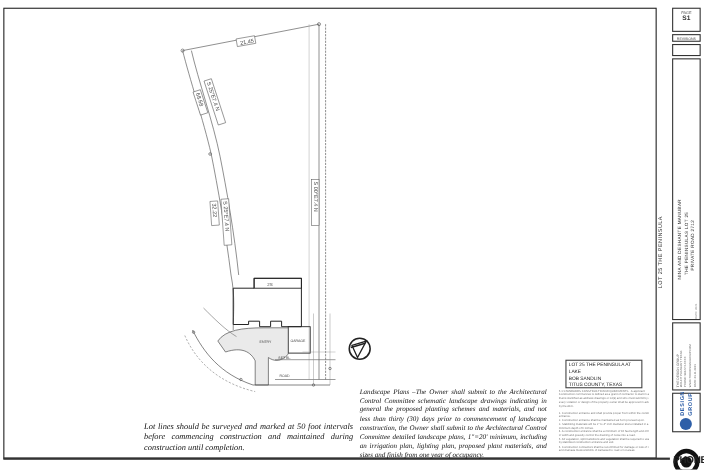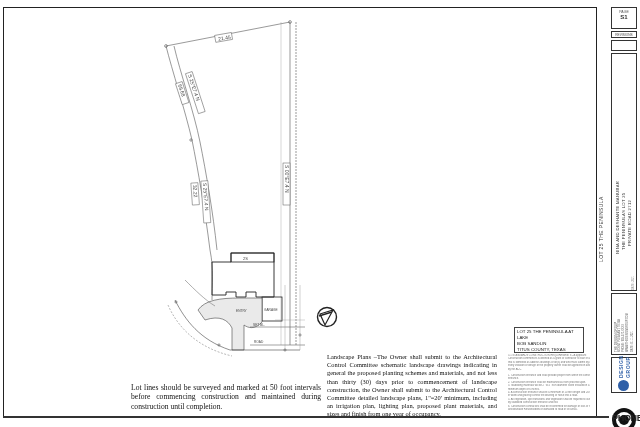--- a/index.html
+++ b/index.html
@@ -1,20 +1,20 @@
 <!DOCTYPE html>
 <html><head>
 <meta charset="utf-8">
 <style>
   html, body { margin: 0; padding: 0; background: #ffffff; }
   body { width: 640px; height: 427px; position: relative; overflow: hidden; font-family: "Liberation Serif", serif; }
   .sheet { position: absolute; left: 3px; top: 7px; width: 594px; height: 410px; border: 1.5px solid #222; box-sizing: border-box; }
   .bottom-rule { position: absolute; left: 3px; top: 416px; width: 606px; height: 2px; background: #333; }
   svg.plan { position: absolute; left: 0; top: 0; }
-  .note { position: absolute; color: #111; font-size: 7.4px; line-height: 8.6px; text-align: justify; }
+  .note { position: absolute; color: #111; font-size: 7.4px; line-height: 8.6px; text-align: justify; font-style: italic; }
   .note-lot { left: 131px; top: 383px; width: 190px; font-size: 7.6px; line-height: 9.4px; }
   .note-landscape { left: 327px; top: 353px; width: 170px; font-size: 6.4px; line-height: 8.2px; }
   .lot-box { position: absolute; left: 514px; top: 327px; width: 70px; height: 26px; border: 1px solid #444; font-family: "Liberation Sans", sans-serif; font-size: 4.4px; line-height: 6px; padding: 1px 2px; box-sizing: border-box; color: #222; }
   .spec-block { position: absolute; left: 508px; top: 354px; width: 82px; height: 56px; font-family: "Liberation Sans", sans-serif; font-size: 2.6px; line-height: 3.4px; color: #777; overflow: hidden; }
   .spec-block .row { white-space: nowrap; overflow: hidden; }
   .titleblock { position: absolute; left: 611px; top: 7px; width: 27px; height: 410px; }
   .tb-cell { position: absolute; left: 0; width: 26px; border: 1px solid #333; box-sizing: border-box; background: #fff; }
   .vtext { position: absolute; transform: rotate(-90deg); transform-origin: left top; white-space: nowrap; font-family: "Liberation Sans", sans-serif; color: #333; }
   .side-label { position: absolute; left: 598px; top: 250px; font-size: 5px; letter-spacing: 0.4px; }
   .owner-text { font-size: 4.2px; line-height: 5px; letter-spacing: 0.3px; }

